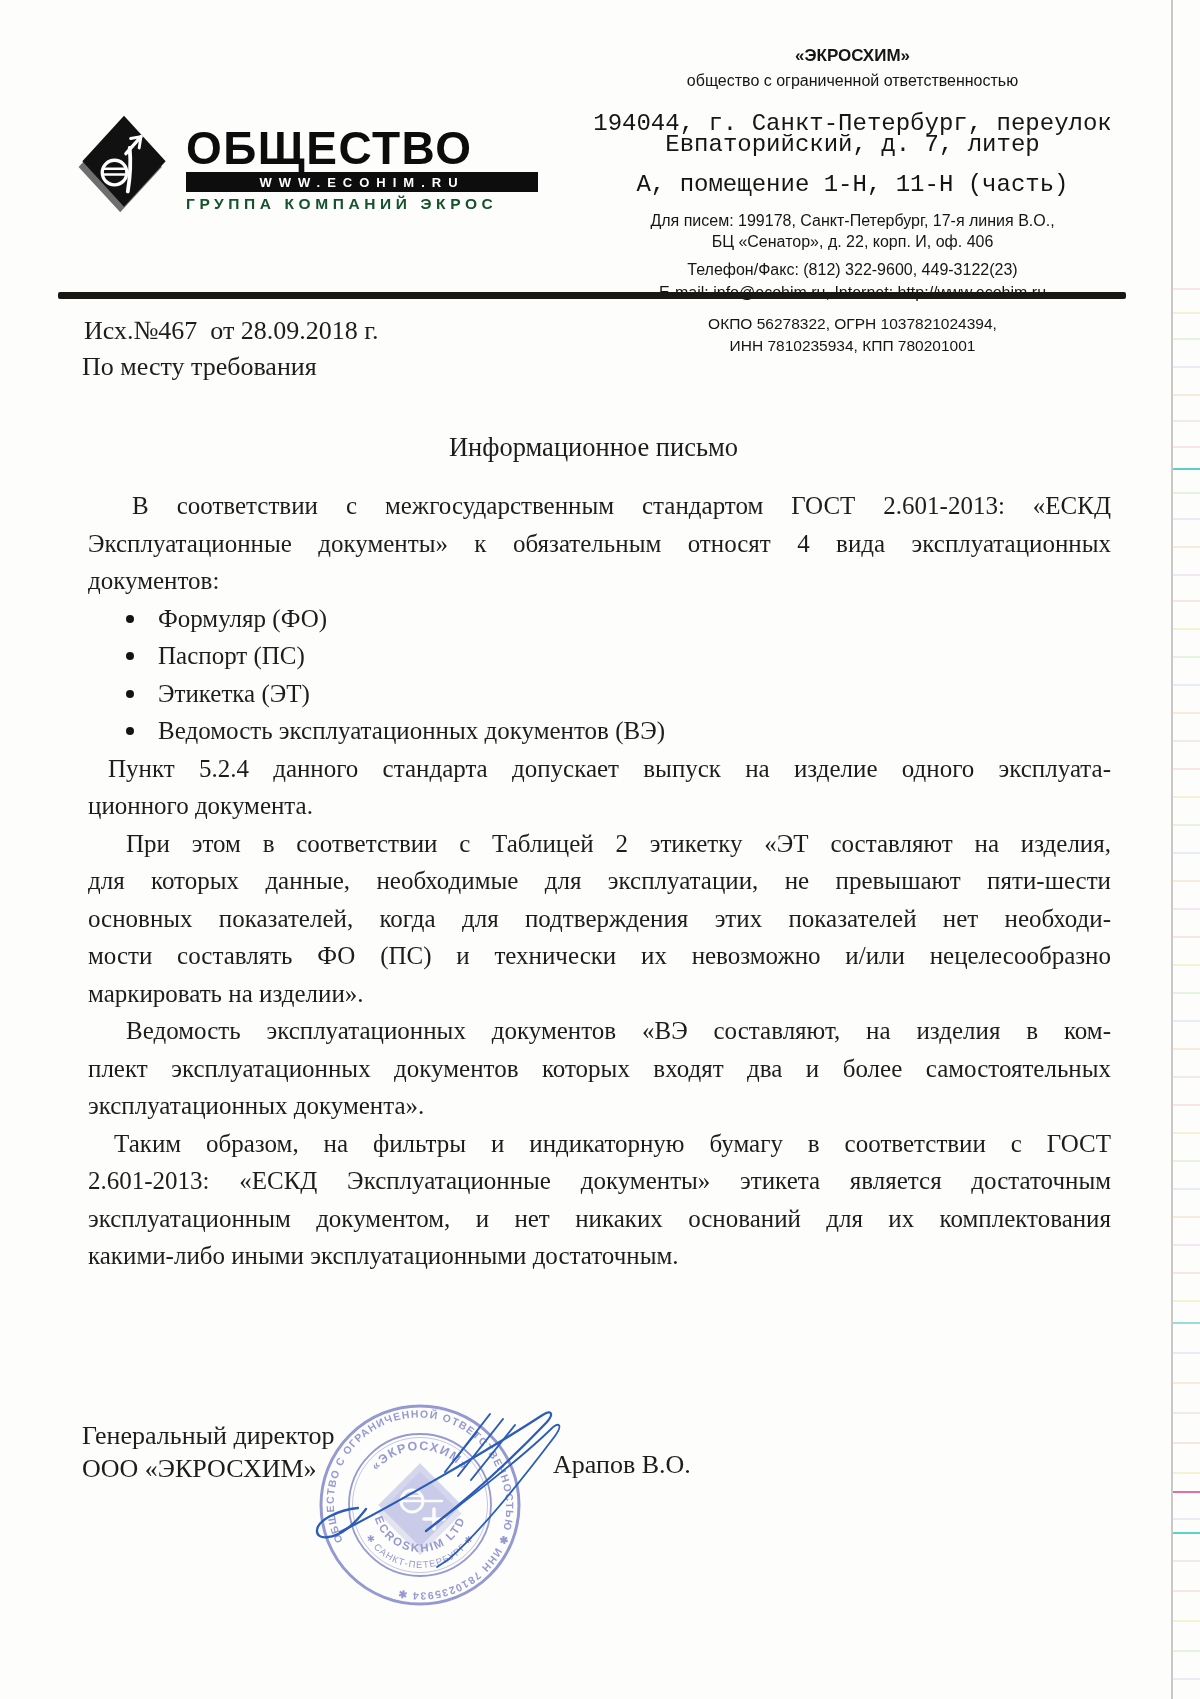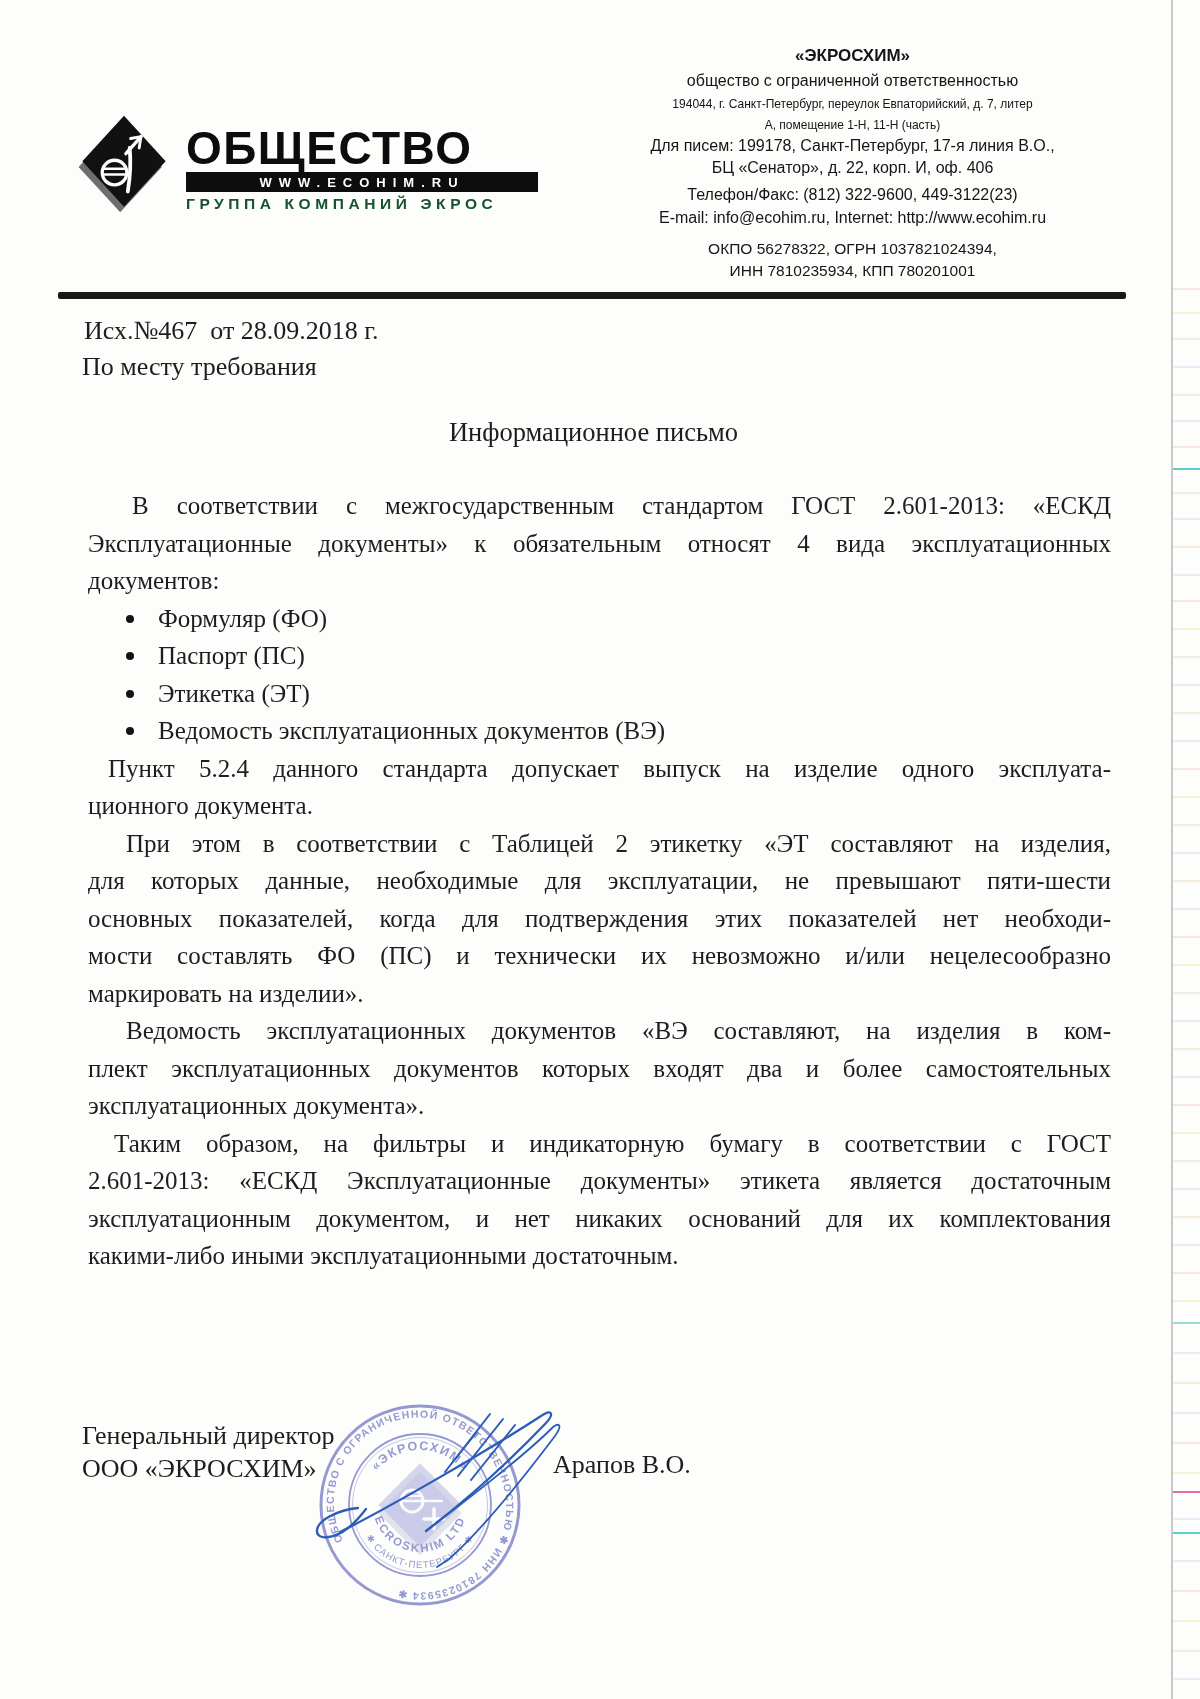--- a/index.html
+++ b/index.html
@@ -10,30 +10,30 @@
   .logo-diamond{width:92px;height:106px;flex:0 0 auto;}
   .logo-col{margin-left:16px;width:352px;font-family:"Liberation Sans",sans-serif;}
   .logo-word{font-size:46px;font-weight:900;letter-spacing:1.5px;line-height:44px;margin-top:14px;color:#0c0c0c;white-space:nowrap;}
   .logo-bar{margin-top:2px;background:#0d0d0d;color:#fff;text-align:center;font-size:13px;font-weight:700;
             letter-spacing:7px;padding:3px 0 2px;white-space:nowrap;}
   .logo-sub{margin-top:3px;font-size:15.5px;font-weight:700;letter-spacing:4.6px;color:#14532d;white-space:nowrap;}
   .hdr-right{position:absolute;left:565px;top:44px;width:575px;text-align:center;
              font-family:"Liberation Sans",sans-serif;color:#151515;}
   .hr-name{font-size:17px;font-weight:700;line-height:24px;}
   .hr-legal{font-size:16px;line-height:26px;}
-  .hr-addr{font-family:Liberation Sans, sans-serif;font-size:12px;line-height:20.5px;}
+  .hr-addr{font-family:Liberation Mono, monospace;font-size:24px;line-height:20.5px;margin-top:20px;}
   .hr-post{font-size:16px;line-height:21.5px;}
-  .mt2{margin-top:0;} .mt5{margin-top:5px;} .mt9{margin-top:9px;}
+  .mt2{margin-top:14px;} .mt5{margin-top:5px;} .mt9{margin-top:9px;}
   .hr-phone{font-size:16px;line-height:23px;}
   .hr-codes{font-size:15.5px;line-height:22px;}
   .divider{position:absolute;left:58px;top:292px;width:1068px;height:7px;background:#191815;border-radius:2px;}
   
   .ref{position:absolute;left:84px;top:316px;font-size:26px;white-space:pre;}
   .addressee{position:absolute;left:82px;top:352px;width:1023px;text-align:left;font-size:26px;}
-  .title{position:absolute;left:82px;top:417px;width:1023px;text-align:center;font-size:26.5px;}
+  .title{position:absolute;left:82px;top:432px;width:1023px;text-align:center;font-size:26.5px;}
   .body{position:absolute;left:88px;top:487px;width:1023px;font-size:25px;line-height:37.5px;}
   .jline{text-align:justify;text-align-last:justify;}
   .jline.last{text-align-last:left;}
   .bullet{position:relative;padding-left:70px;}
   .bullet .dot{position:absolute;left:38px;top:15px;width:8px;height:8px;background:#141414;border-radius:50%;}
   
   .sig-left{position:absolute;left:82px;top:1419px;font-size:26px;line-height:33px;}
   .sig-name{position:absolute;left:553px;top:1450px;font-size:26px;}
   .stamp{position:absolute;left:310px;top:1395px;width:220px;height:220px;opacity:.8;}
   .autograph{position:absolute;left:240px;top:1380px;width:420px;height:200px;}

